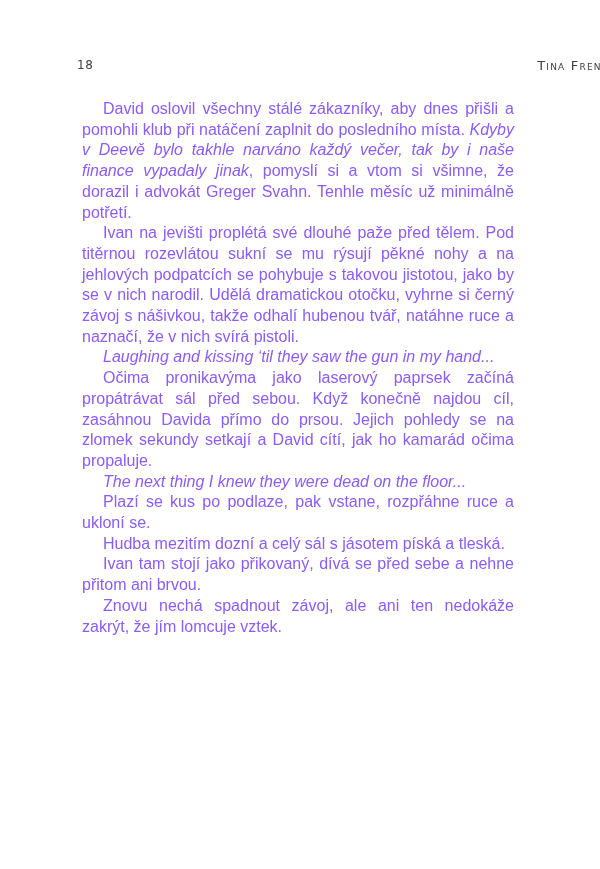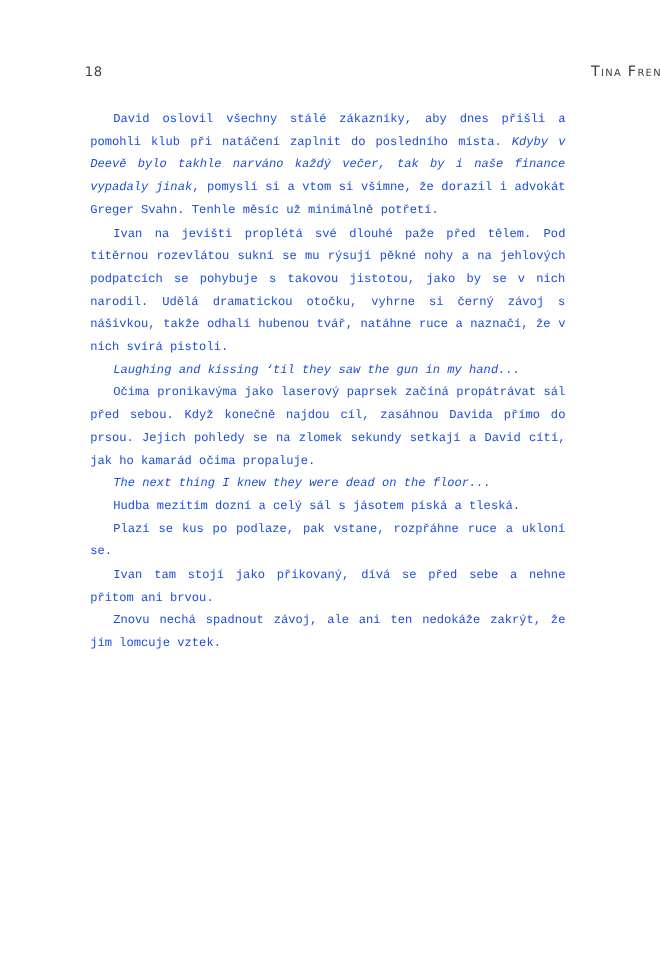--- a/index.html
+++ b/index.html
@@ -4,38 +4,38 @@
 <style>
   html, body { margin: 0; padding: 0; background: #ffffff; }
   body { width: 600px; height: 869px; position: relative; overflow: hidden; }
   .page { position: absolute; left: 0; top: 0; width: 600px; height: 869px; background: #fff; }
   .running-head { position: absolute; top: 58px; left: 0; width: 600px; height: 20px;
     font-family: "DejaVu Sans", sans-serif; color: #404040; font-size: 12px; }
   .page-number { position: absolute; left: 77px; top: 0; letter-spacing: 0.5px; }
   .author { position: absolute; left: 0; width: 600px; top: 0; text-align: right;
     font-variant: small-caps; letter-spacing: 1.2px; font-size: 13px; padding-left: 45px; }
   .body-text { position: absolute; left: 82px; top: 99px; width: 432px;
-    font-family: Liberation Mono, monospace; font-size: 11px;
-    line-height: 20.7px; color: #1d4ed8; text-align: justify; }
+    font-family: Liberation Sans, sans-serif; font-size: 16px;
+    line-height: 20.7px; color: #8b5cf6; text-align: justify; }
   .para { margin: 0; text-indent: 21px; }
   em { font-style: italic; }
 </style>
 </head>
 <body>
 
 <div class="page">
   <div class="running-head">
     <span class="page-number">18</span>
     <span class="author">Tina Frennstedt</span>
   </div>
 
   <div class="body-text">
     <p class="para"><span>David oslovil všechny stálé zákazníky, aby dnes přišli a pomohli klub při natáčení zaplnit do posledního místa. </span><em>Kdyby v Deevě bylo takhle narváno každý večer, tak by i naše finance vypadaly jinak</em><span>, pomyslí si a vtom si všimne, že dorazil i advokát Greger Svahn. Tenhle měsíc už minimálně potřetí.</span></p>
     <p class="para"><span>Ivan na jevišti proplétá své dlouhé paže před tělem. Pod titěrnou rozevlátou sukní se mu rýsují pěkné nohy a na jehlových podpatcích se pohybuje s takovou jistotou, jako by se v nich narodil. Udělá dramatickou otočku, vyhrne si černý závoj s nášivkou, takže odhalí hubenou tvář, natáhne ruce a naznačí, že v nich svírá pistoli.</span></p>
     <p class="para"><em>Laughing and kissing ‘til they saw the gun in my hand...</em></p>
     <p class="para"><span>Očima pronikavýma jako laserový paprsek začíná propátrávat sál před sebou. Když konečně najdou cíl, zasáhnou Davida přímo do prsou. Jejich pohledy se na zlomek sekundy setkají a David cítí, jak ho kamarád očima propaluje.</span></p>
     <p class="para"><em>The next thing I knew they were dead on the floor...</em></p>
+    <p class="para"><span>Plazí se kus po podlaze, pak vstane, rozpřáhne ruce a ukloní se.</span></p>
     <p class="para"><span>Hudba mezitím dozní a celý sál s jásotem píská a tleská.</span></p>
-    <p class="para"><span>Plazí se kus po podlaze, pak vstane, rozpřáhne ruce a ukloní se.</span></p>
     <p class="para"><span>Ivan tam stojí jako přikovaný, dívá se před sebe a nehne přitom ani brvou.</span></p>
     <p class="para"><span>Znovu nechá spadnout závoj, ale ani ten nedokáže zakrýt, že jím lomcuje vztek.</span></p>
   </div>
 </div>
 
 </body></html>

